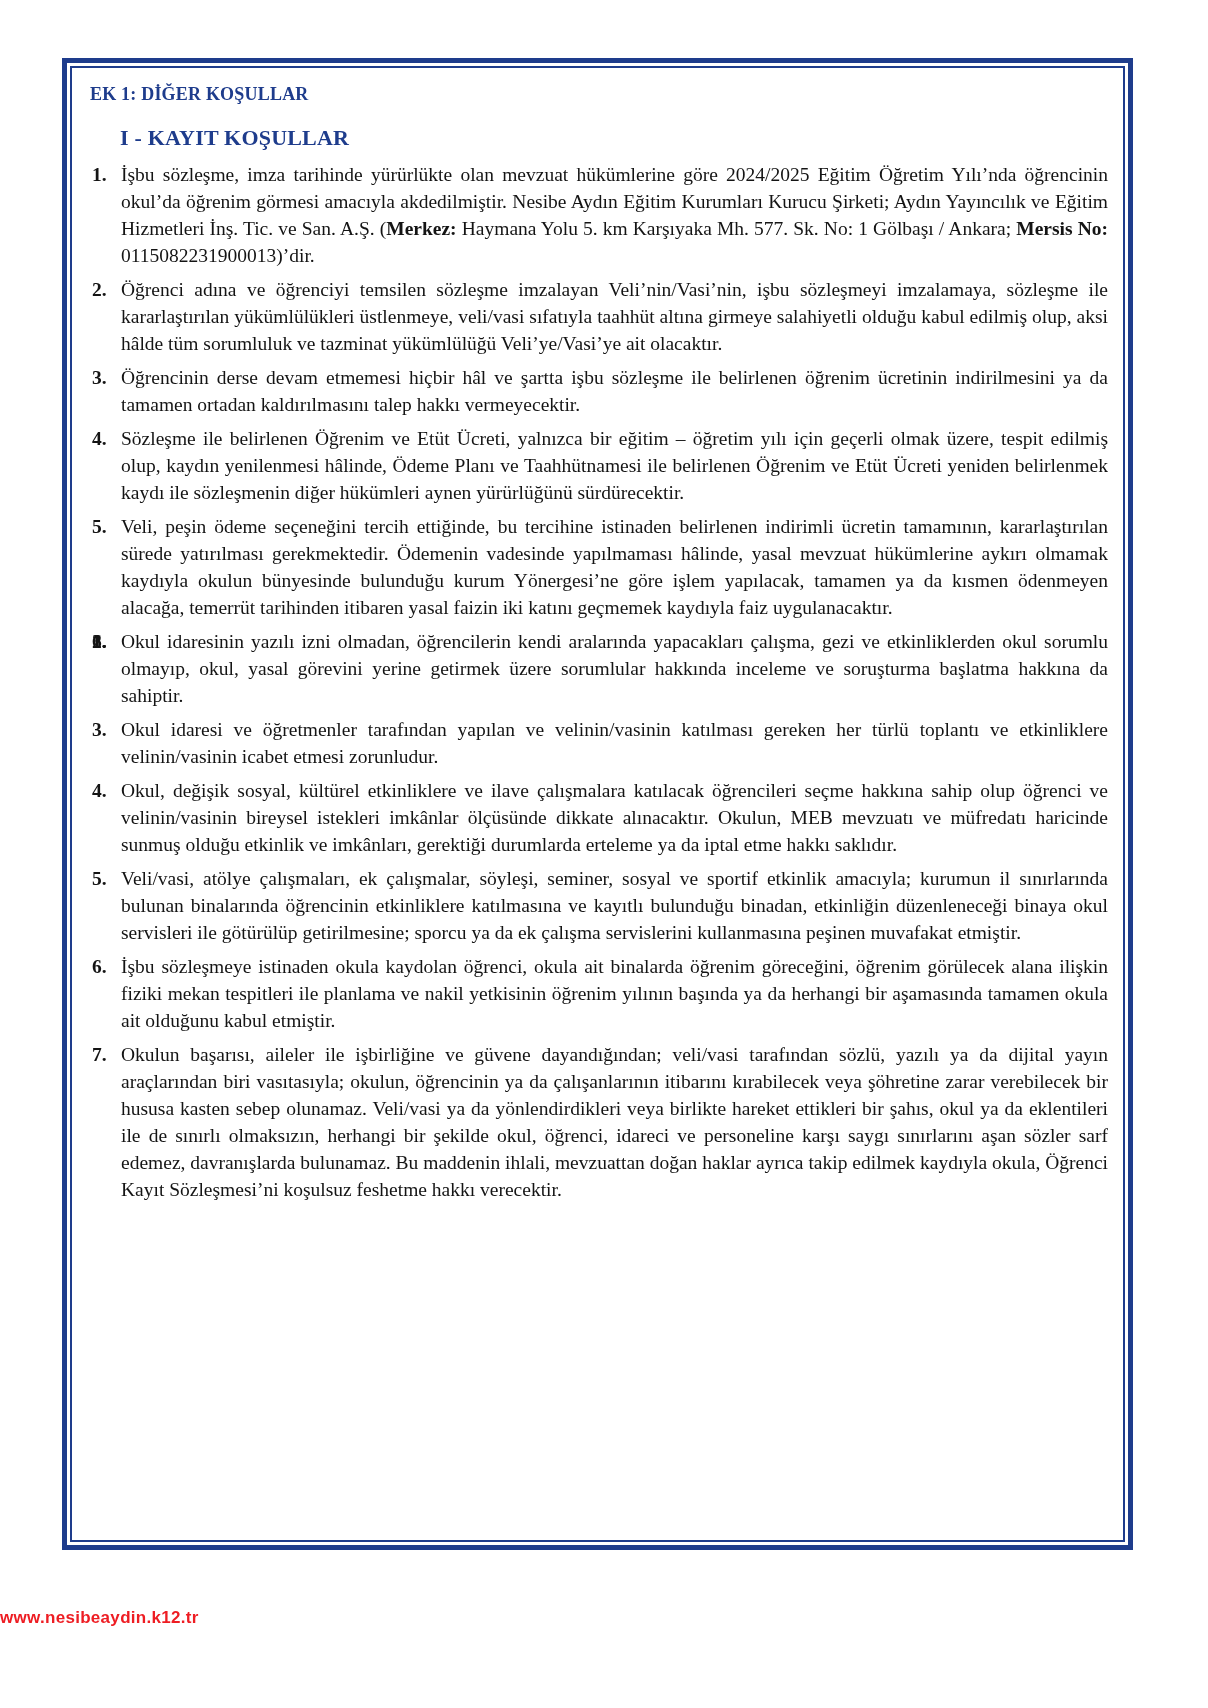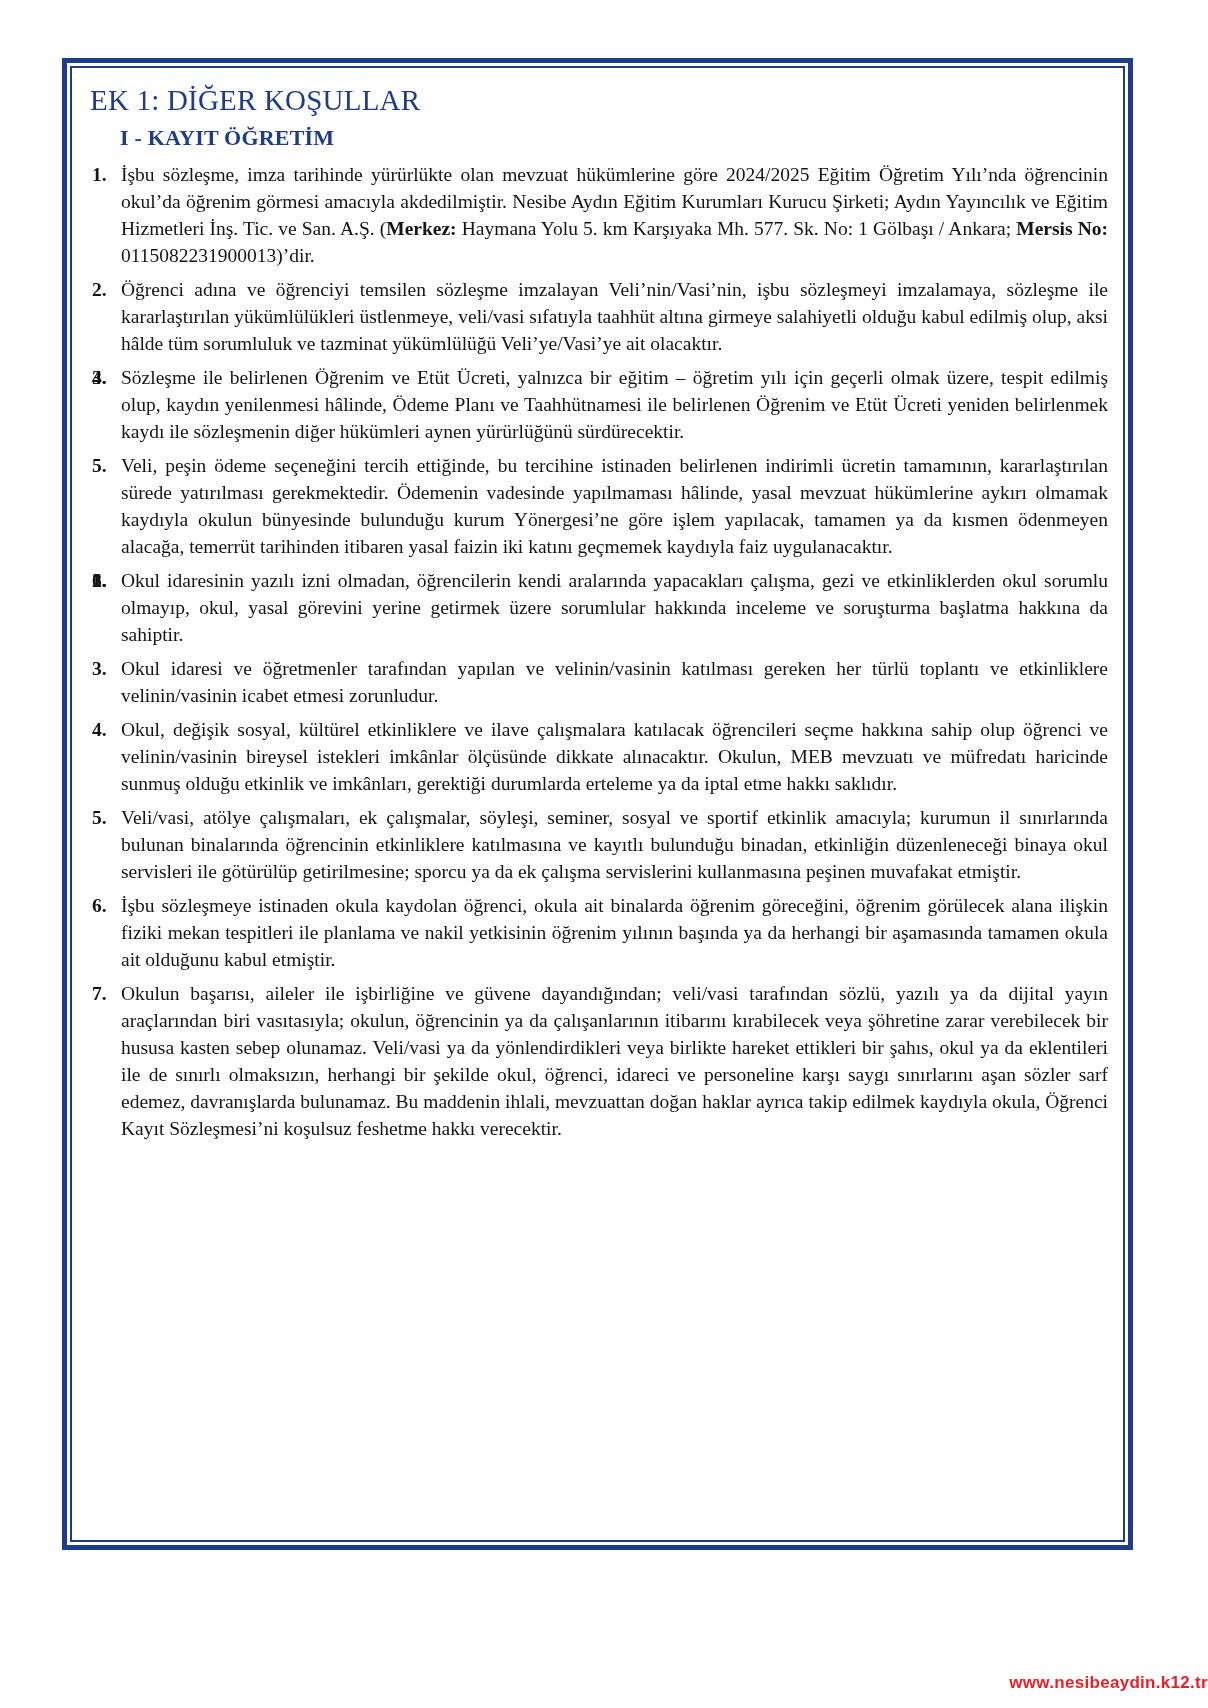--- a/index.html
+++ b/index.html
@@ -26,25 +26,25 @@
     border:5px solid var(--border-blue);
     padding:3px;
   }
   .frame-inner{
     width:100%; height:100%;
     border:2px solid var(--border-blue);
     padding:16px 15px 0 18px;
     overflow:hidden;
   }
   .doc-title{
-    font-size:29px;
-    font-weight:normal;
+    font-size:18px;
+    font-weight:bold;
     color:var(--heading-blue);
     letter-spacing:.2px;
-    margin-bottom:8px;
+    margin-bottom:20px;
   }
   .section-heading{
     font-size:22px;
     font-weight:bold;
     color:var(--heading-blue);
     margin-left:30px;
     margin-bottom:10px;
     letter-spacing:.2px;
   }
   .item-list{margin-bottom:4px;}
@@ -58,43 +58,43 @@
     margin-bottom:7px;
   }
   .item .num{
     position:absolute;
     left:2px; top:0;
     font-weight:bold;
   }
   .item .bold{font-weight:bold;margin-top:36px;}
   .footer{
     position:absolute;
-    left:0; top:1673px;
+    left:0; top:1608px;
     width:100%;
-    text-align:right;
+    text-align:left;
     font-family:"Liberation Sans","DejaVu Sans",sans-serif;
     font-weight:bold;
     font-size:17px;
     color:var(--footer-red);
     letter-spacing:.3px;
   }
 </style>
 </head>
 <body>
 
 <div class="page">
   <div class="frame">
     <div class="frame-inner">
       <div class="doc-title">EK 1: DİĞER KOŞULLAR</div>
       <div id="sections">
-          <div class="section-heading">I - KAYIT ÖĞRETİM</div>
+          <div class="section-heading">I - KAYIT KOŞULLAR</div>
           <div class="item-list">
             <div class="item"><span class="num">1.</span><span><span>İşbu sözleşme, imza tarihinde yürürlükte olan mevzuat hükümlerine göre 2024/2025 Eğitim Öğretim Yılı’nda öğrencinin okul’da öğrenim görmesi amacıyla akdedilmiştir. Nesibe Aydın Eğitim Kurumları Kurucu Şirketi; Aydın Yayıncılık ve Eğitim Hizmetleri İnş. Tic. ve San. A.Ş. (</span><span class="bold">Merkez:</span><span> Haymana Yolu 5. km Karşıyaka Mh. 577. Sk. No: 1 Gölbaşı / Ankara; </span><span class="bold">Mersis No:</span><span> 0115082231900013)’dir.</span></span></div>
             <div class="item"><span class="num">2.</span><span><span>Öğrenci adına ve öğrenciyi temsilen sözleşme imzalayan Veli’nin/Vasi’nin, işbu sözleşmeyi imzalamaya, sözleşme ile kararlaştırılan yükümlülükleri üstlenmeye, veli/vasi sıfatıyla taahhüt altına girmeye salahiyetli olduğu kabul edilmiş olup, aksi hâlde tüm sorumluluk ve tazminat yükümlülüğü Veli’ye/Vasi’ye ait olacaktır.</span></span></div>
-            <div class="item"><span class="num">3.</span></div>
+            <div class="item"><span class="num">3.</span><span><span>Öğrencinin derse devam etmemesi hiçbir hâl ve şartta işbu sözleşme ile belirlenen öğrenim ücretinin indirilmesini ya da tamamen ortadan kaldırılmasını talep hakkı vermeyecektir.</span></span></div>
             <div class="item"><span class="num">4.</span><span><span>Sözleşme ile belirlenen Öğrenim ve Etüt Ücreti, yalnızca bir eğitim – öğretim yılı için geçerli olmak üzere, tespit edilmiş olup, kaydın yenilenmesi hâlinde, Ödeme Planı ve Taahhütnamesi ile belirlenen Öğrenim ve Etüt Ücreti yeniden belirlenmek kaydı ile sözleşmenin diğer hükümleri aynen yürürlüğünü sürdürecektir.</span></span></div>
             <div class="item"><span class="num">5.</span><span><span>Veli, peşin ödeme seçeneğini tercih ettiğinde, bu tercihine istinaden belirlenen indirimli ücretin tamamının, kararlaştırılan sürede yatırılması gerekmektedir. Ödemenin vadesinde yapılmaması hâlinde, yasal mevzuat hükümlerine aykırı olmamak kaydıyla okulun bünyesinde bulunduğu kurum Yönergesi’ne göre işlem yapılacak, tamamen ya da kısmen ödenmeyen alacağa, temerrüt tarihinden itibaren yasal faizin iki katını geçmemek kaydıyla faiz uygulanacaktır.</span></span></div>
             <div class="item"><span class="num">6.</span></div>
           </div>
           <div class="item-list">
             <div class="item"><span class="num">1.</span></div>
             <div class="item"><span class="num">2.</span><span><span>Okul idaresinin yazılı izni olmadan, öğrencilerin kendi aralarında yapacakları çalışma, gezi ve etkinliklerden okul sorumlu olmayıp, okul, yasal görevini yerine getirmek üzere sorumlular hakkında inceleme ve soruşturma başlatma hakkına da sahiptir.</span></span></div>
             <div class="item"><span class="num">3.</span><span><span>Okul idaresi ve öğretmenler tarafından yapılan ve velinin/vasinin katılması gereken her türlü toplantı ve etkinliklere velinin/vasinin icabet etmesi zorunludur.</span></span></div>
             <div class="item"><span class="num">4.</span><span><span>Okul, değişik sosyal, kültürel etkinliklere ve ilave çalışmalara katılacak öğrencileri seçme hakkına sahip olup öğrenci ve velinin/vasinin bireysel istekleri imkânlar ölçüsünde dikkate alınacaktır. Okulun, MEB mevzuatı ve müfredatı haricinde sunmuş olduğu etkinlik ve imkânları, gerektiği durumlarda erteleme ya da iptal etme hakkı saklıdır.</span></span></div>
             <div class="item"><span class="num">5.</span><span><span>Veli/vasi, atölye çalışmaları, ek çalışmalar, söyleşi, seminer, sosyal ve sportif etkinlik amacıyla; kurumun il sınırlarında bulunan binalarında öğrencinin etkinliklere katılmasına ve kayıtlı bulunduğu binadan, etkinliğin düzenleneceği binaya okul servisleri ile götürülüp getirilmesine; sporcu ya da ek çalışma servislerini kullanmasına peşinen muvafakat etmiştir.</span></span></div>

